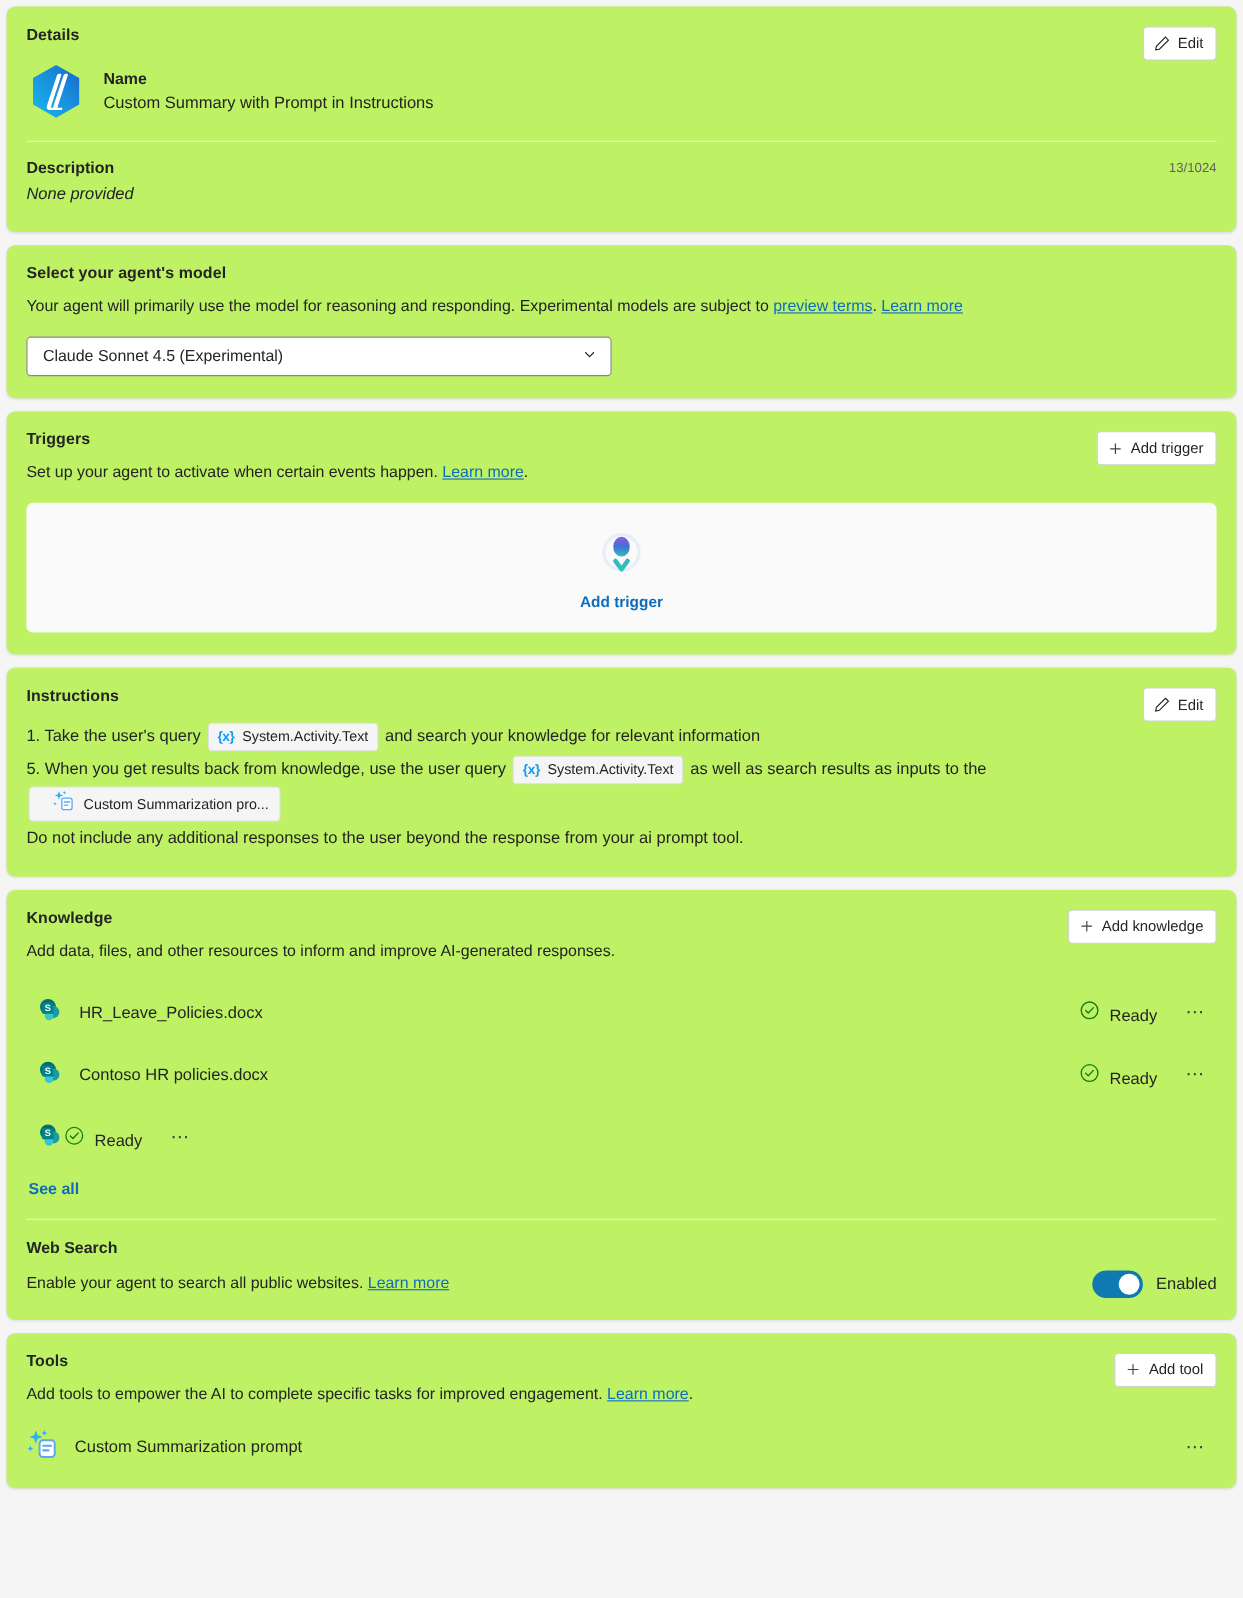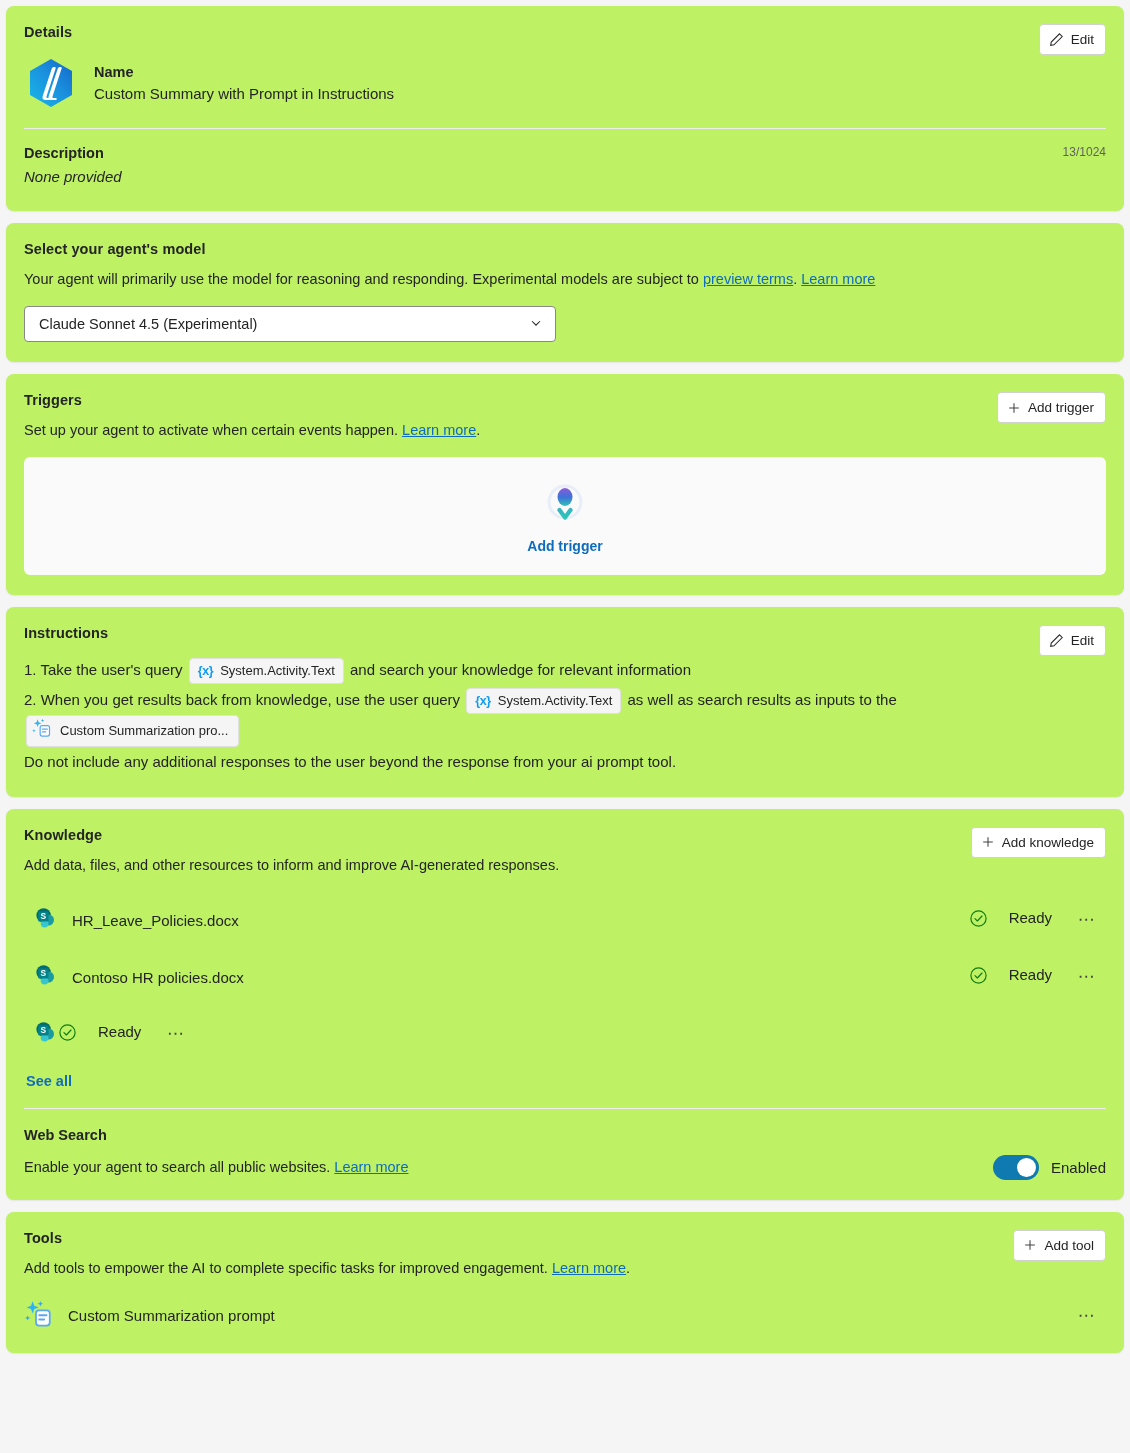--- a/index.html
+++ b/index.html
@@ -152,40 +152,40 @@
     line-height: 1.5;
     cursor: pointer;
     margin: 0 2px;
   }
   .chip-var-glyph {
     color: #0f9bf0;
     font-size: 12.5px;
     font-weight: 600;
     letter-spacing: -0.4px;
   }
-  .chip-prompt { padding: 1px 10px 1px 4px; }
+  .chip-prompt { padding: 1px 10px 1px 20px; }
 
   
   .kn-list { margin-top: 16px; }
   .kn-row {
     display: flex;
     align-items: center;
     height: 57px;
     padding: 0 6px 0 10px;
   }
   .kn-name {
     font-size: 15px;
     color: #242424;
     margin-left: 14px;
     flex: 1;
   }
   .kn-status {
     display: inline-flex;
-    align-items: flex-start;
-    gap: 21px;
+    align-items: flex-end;
+    gap: 9px;
     font-size: 15px;
     color: #242424;
     margin-right: 22px;
   }
   .more-btn {
     width: 26px;
     height: 26px;
     display: inline-flex;
     align-items: center;
     justify-content: center;
@@ -359,21 +359,21 @@
     </button>
 
     <div class="instr-body">
       <div class="instr-line">
         <span>1. Take the user's  query </span><span class="chip">
             <span class="chip-var-glyph">{x}</span>
             <span>System.Activity.Text</span>
           </span><span> and search your knowledge for relevant information</span>
       </div>
       <div class="instr-line">
-        <span>2. When you get results back from knowledge, use the user query </span><span class="chip">
+        <span>5. When you get results back from knowledge, use the user query </span><span class="chip">
             <span class="chip-var-glyph">{x}</span>
             <span>System.Activity.Text</span>
           </span><span> as well as search results as inputs to the</span>
       </div>
       <div class="instr-line">
         <span class="chip chip-prompt">
           <span>
             <svg width="22" height="22" viewBox="0 0 24 24">
               <path d="M7.2 2.4 L8.3 5.6 L11.4 6.7 L8.3 7.8 L7.2 11 L6.1 7.8 L3 6.7 L6.1 5.6 Z" fill="#2fb3f0"></path>
               <path d="M12.6 2 L13.1 3.4 L14.5 3.9 L13.1 4.4 L12.6 5.8 L12.1 4.4 L10.7 3.9 L12.1 3.4 Z" fill="#2fb3f0"></path>

